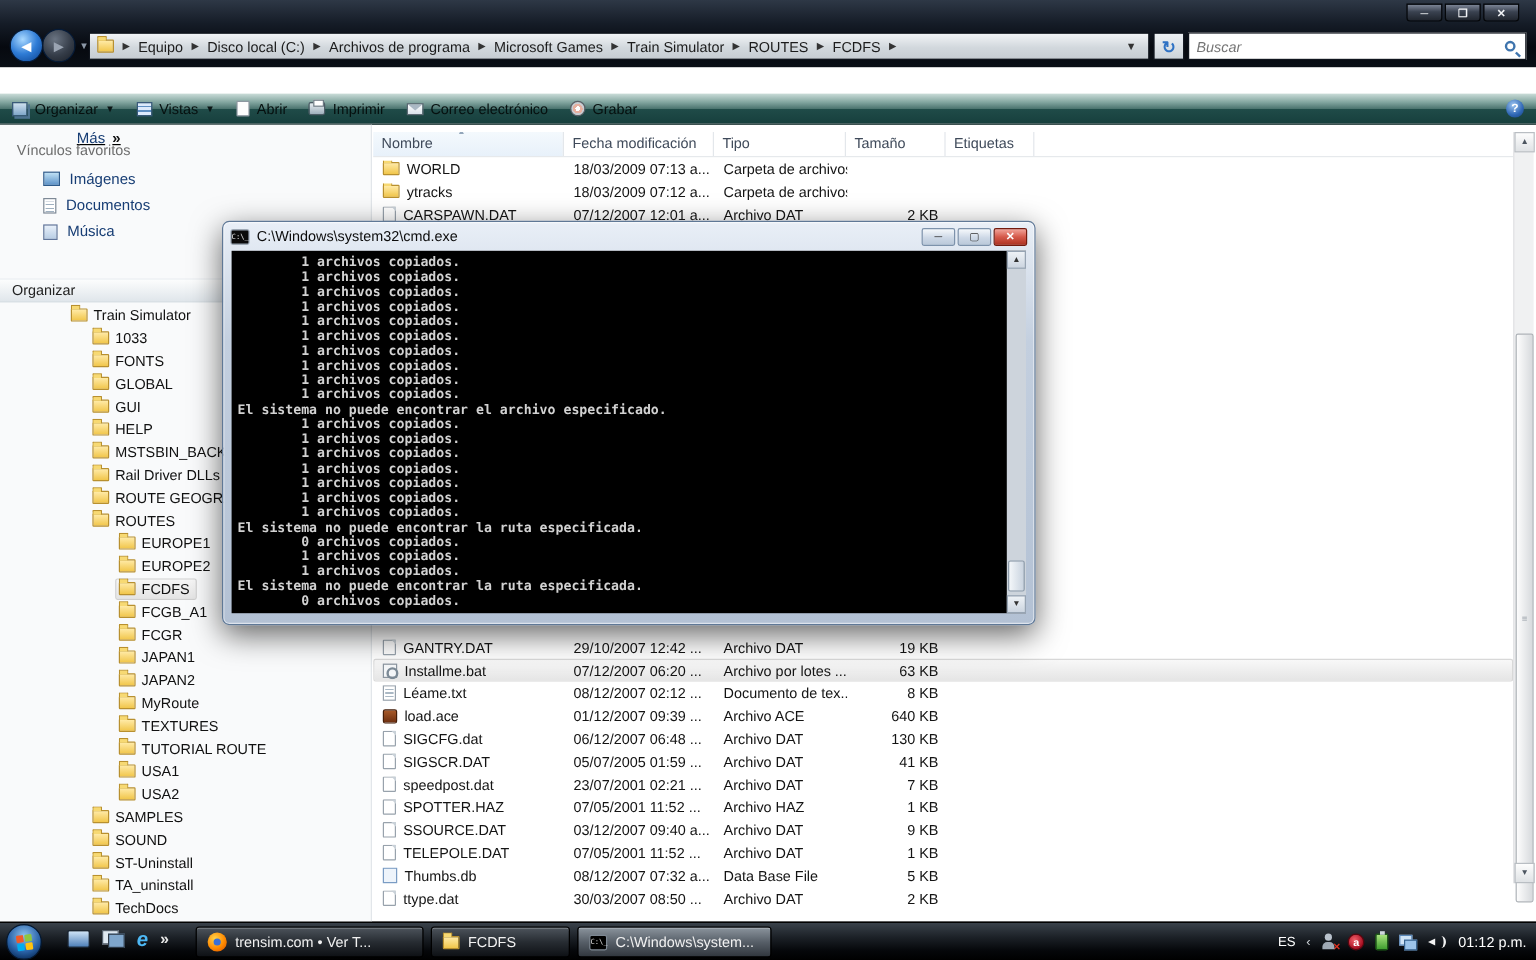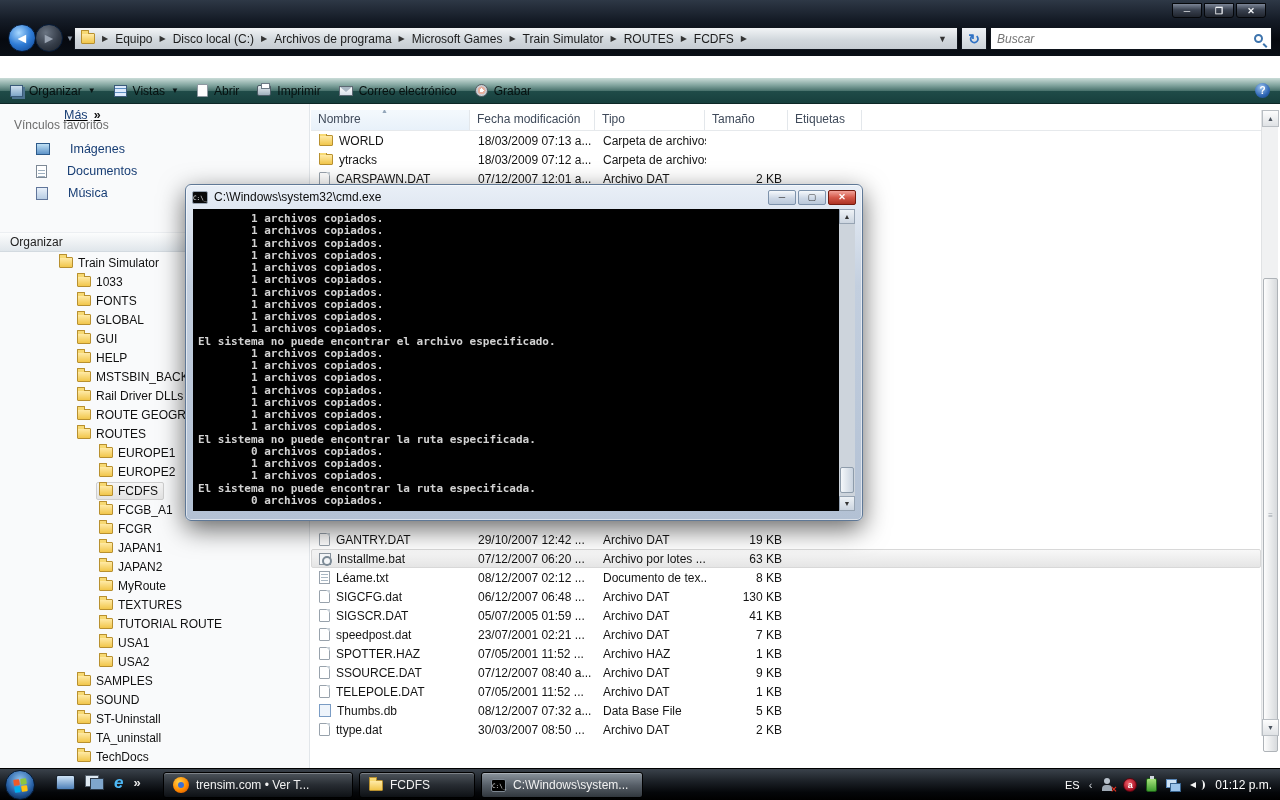--- a/index.html
+++ b/index.html
@@ -68,21 +68,21 @@
 
   .i-pic{width:14px;height:12px;background:linear-gradient(#bfe0f5,#5e93c8);border:1px solid #2d5a8a;position:relative;}
   .i-doc{width:11px;height:13px;background:#fff;border:1px solid #7e8996;
     background-image:repeating-linear-gradient(0deg,transparent 0 2px,#9fb0c0 2px 3px);background-size:7px 11px;background-position:1px 2px;background-repeat:no-repeat;}
   .i-music{width:12px;height:13px;background:linear-gradient(#e8f0fa,#b8cde4);border:1px solid #60759a;color:#2a4a7a;font-size:9px;display:flex;align-items:center;justify-content:center;}
 
   
   .sidebar{position:absolute;left:0;top:104px;width:310px;height:664px;background:#f9fafb;border-right:1px solid #e2e6ea;text-decoration:underline;}
   .fav-title{position:absolute;left:14px;top:14px;font-size:12px;color:#6d6d6d;}
   .favorites{position:absolute;left:0;top:34px;right:0;}
-  .fav-item{display:flex;align-items:center;gap:20px;height:22px;padding-left:36px;
+  .fav-item{display:flex;align-items:center;gap:8px;height:22px;padding-left:36px;
     color:#173d74;font-size:12.5px;}
   .more-row{height:22px;padding-left:64px;display:flex;align-items:center;gap:6px;color:#173d74;font-size:12.5px;}
   .more-chev{color:#111;font-weight:bold;}
   .folders-band{position:absolute;left:0;top:128px;right:0;height:20px;
     background:linear-gradient(#fcfdfd,#e0e6eb);border-top:1px solid #eceff2;border-bottom:1px solid #d3dae0;
     display:flex;align-items:center;padding:0 10px;font-size:12px;color:#222;}
   .folders-chev{margin-left:auto;color:#5a6a78;font-size:8px;}
   .tree{position:absolute;left:0;top:149px;right:0;bottom:0;overflow:hidden;}
   .tree-row{height:19px;display:flex;align-items:center;font-size:12px;color:#111;white-space:nowrap;}
   .tree-inner{display:inline-flex;align-items:center;gap:5px;padding:1px 5px 1px 2px;border:1px solid transparent;border-radius:2px;}
@@ -543,20 +543,30 @@
             <span class="i-text"></span>
             <span>Léame.txt</span>
           </div>
           <div class="cell c-date">08/12/2007 02:12 ...</div>
           <div class="cell c-type">Documento de tex...</div>
           <div class="cell c-size">8 KB</div>
           <div class="cell c-tags"></div>
         </div>
         <div class="row">
           <div class="cell c-name">
+            <span class="i-ace"></span>
+            <span>load.ace</span>
+          </div>
+          <div class="cell c-date">01/12/2007 09:39 ...</div>
+          <div class="cell c-type">Archivo ACE</div>
+          <div class="cell c-size">640 KB</div>
+          <div class="cell c-tags"></div>
+        </div>
+        <div class="row">
+          <div class="cell c-name">
             <span class="i-file"></span>
             <span>SIGCFG.dat</span>
           </div>
           <div class="cell c-date">06/12/2007 06:48 ...</div>
           <div class="cell c-type">Archivo DAT</div>
           <div class="cell c-size">130 KB</div>
           <div class="cell c-tags"></div>
         </div>
         <div class="row">
           <div class="cell c-name">
@@ -586,21 +596,21 @@
           <div class="cell c-date">07/05/2001 11:52 ...</div>
           <div class="cell c-type">Archivo HAZ</div>
           <div class="cell c-size">1 KB</div>
           <div class="cell c-tags"></div>
         </div>
         <div class="row">
           <div class="cell c-name">
             <span class="i-file"></span>
             <span>SSOURCE.DAT</span>
           </div>
-          <div class="cell c-date">07/12/2007 08:40 a...</div>
+          <div class="cell c-date">03/12/2007 09:40 a...</div>
           <div class="cell c-type">Archivo DAT</div>
           <div class="cell c-size">9 KB</div>
           <div class="cell c-tags"></div>
         </div>
         <div class="row">
           <div class="cell c-name">
             <span class="i-file"></span>
             <span>TELEPOLE.DAT</span>
           </div>
           <div class="cell c-date">07/05/2001 11:52 ...</div>

